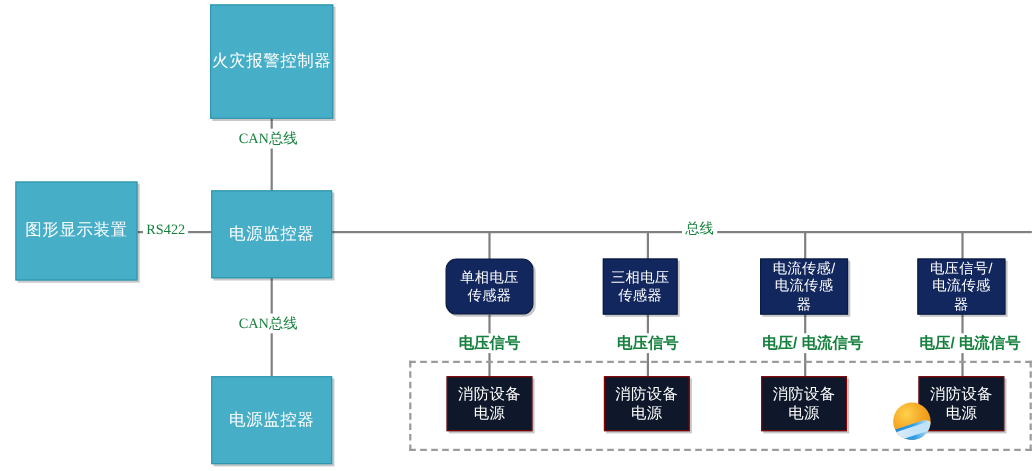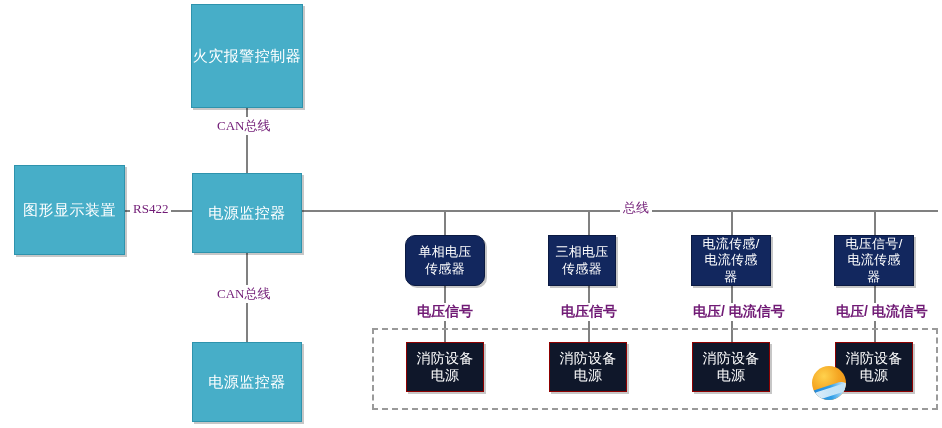--- a/index.html
+++ b/index.html
@@ -62,21 +62,21 @@
     position: absolute;
     box-sizing: border-box;
     border: 2px dashed #9a9a9a;
     z-index: 2;
     background: transparent;
   }
 
   
   .lbl {
     position: absolute;
-    color: #701a75;
+    color: #15803d;
     font-size: 13px;
     white-space: nowrap;
     background: #ffffff;
     padding: 0 3px;
     z-index: 5;
     font-family: "Liberation Serif", "DejaVu Serif", serif;
   }
   .lbl.small {
     font-size: 14px;
     font-family: "Liberation Sans", "DejaVu Sans", sans-serif;

